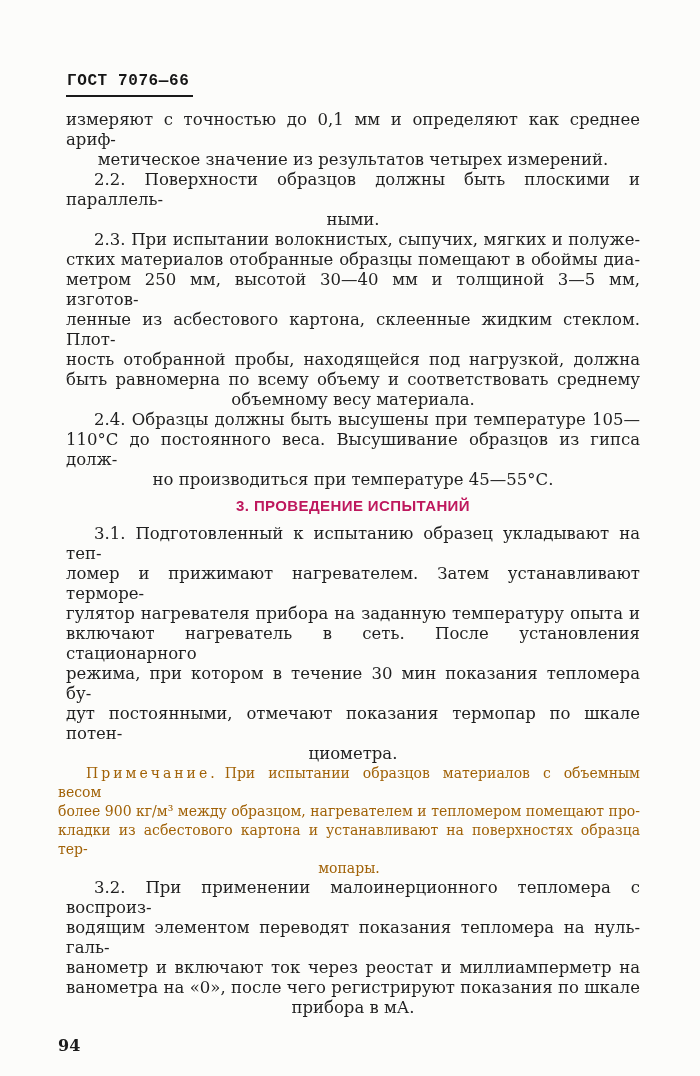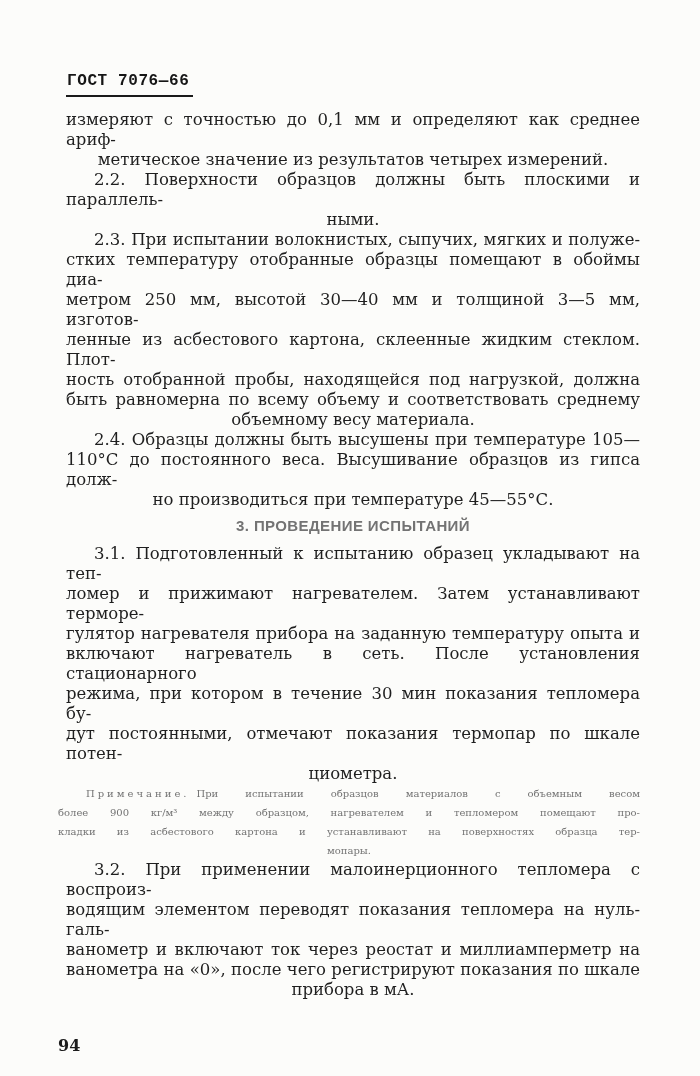--- a/index.html
+++ b/index.html
@@ -25,31 +25,31 @@
   .content {
     position:absolute; left:66px; top:110px; width:574px;
     font-size:16.5px; line-height:20px;
   }
 
   .line { text-align:center; white-space:normal; }
   .line.fill { text-align:justify; text-align-last:justify; }
   .line.indent { text-indent:28px; }
 
   .note {
-    font-size:10px; line-height:19px;
+    font-size:14px; line-height:19px;
     margin-left:-8px; width:582px;
-    color:#737373;
+    color:#a16207;
   }
   .note-first { text-indent:28px; }
   .note-label { letter-spacing:3px; margin-right:7px; }
 
   .section-heading {
     font-family:"Liberation Sans",sans-serif;
     font-weight:bold; font-size:15px; letter-spacing:.4px;
-    text-align:center; color:#737373;
+    text-align:center; color:#be185d;
     margin-top:7px; margin-bottom:9px; line-height:18px;
   }
 
   .page-number {
     position:absolute; left:58px; top:1036px;
     font-size:16px; font-weight:bold; color:#1c1c1c;
   }
 </style>
 </head>
 <body>
@@ -65,21 +65,21 @@
         <div class="line">метическое значение из результатов четырех измерений.</div>
       </div>
 
     <div class="para">
         <div class="line fill indent">2.2. Поверхности образцов должны быть плоскими и параллель-</div>
         <div class="line">ными.</div>
       </div>
 
     <div class="para">
         <div class="line fill indent">2.3. При испытании волокнистых, сыпучих, мягких и полуже-</div>
-        <div class="line fill">стких температуру отобранные образцы помещают в обоймы диа-</div>
+        <div class="line fill">стких материалов отобранные образцы помещают в обоймы диа-</div>
         <div class="line fill">метром 250 мм, высотой 30—40 мм и толщиной 3—5 мм, изготов-</div>
         <div class="line fill">ленные из асбестового картона, склеенные жидким стеклом. Плот-</div>
         <div class="line fill">ность отобранной пробы, находящейся под нагрузкой, должна</div>
         <div class="line fill">быть равномерна по всему объему и соответствовать среднему</div>
         <div class="line">объемному весу материала.</div>
       </div>
 
     <div class="para">
         <div class="line fill indent">2.4. Образцы должны быть высушены при температуре 105—</div>
         <div class="line fill">110°С до постоянного веса. Высушивание образцов из гипса долж-</div>

